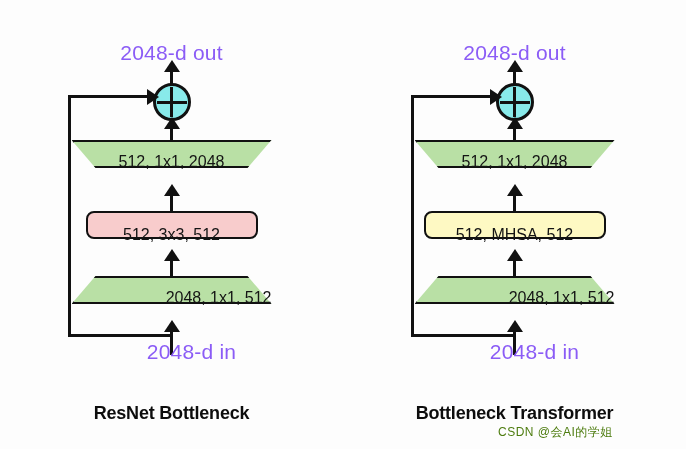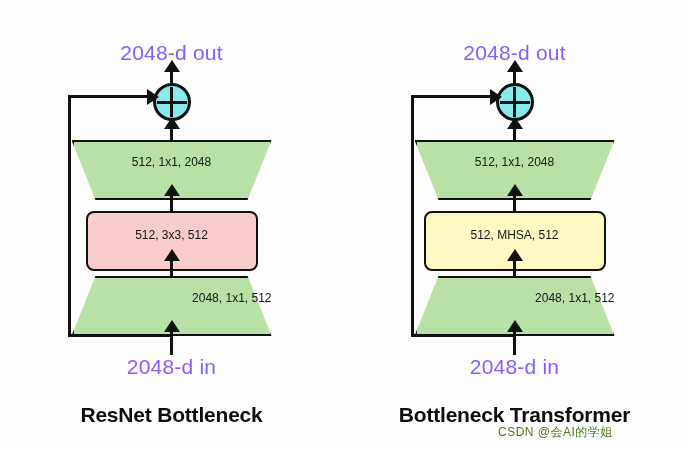--- a/index.html
+++ b/index.html
@@ -30,29 +30,29 @@
     position: absolute;
     left: 0;
     width: 343px;
     text-align: center;
     font-size: 21px;
     color: #8b5cf6;
     letter-spacing: 0.2px;
     white-space: nowrap;
   }
   .io-out { top: 41px; }
-  .io-in  { top: 355px; }
+  .io-in  { top: 340px; margin-left: 20px; }
 
   .caption {
     position: absolute;
     left: 0;
     width: 343px;
     text-align: center;
     top: 403px;
-    font-size: 21px;
+    font-size: 18px;
     font-weight: bold;
     color: #0d0d0d;
     letter-spacing: -0.2px;
     white-space: nowrap;
   }
 
   
   .vline {
     position: absolute;
     width: 3px;
@@ -81,24 +81,24 @@
     height: 0;
     border-top: 8px solid transparent;
     border-bottom: 8px solid transparent;
     border-left: 12px solid #111111;
   }
 
   
   .block {
     position: absolute;
     left: 50%;
-    height: 60px;
+    height: 28px;
     line-height: 44px;
     text-align: center;
-    font-size: 12px;
+    font-size: 16px;
     color: #141414;
     box-sizing: border-box;
     white-space: nowrap;
   }
 
   
   .block-rect {
     width: 172px;
     margin-left: -86px;
     border: 2.5px solid #111111;

